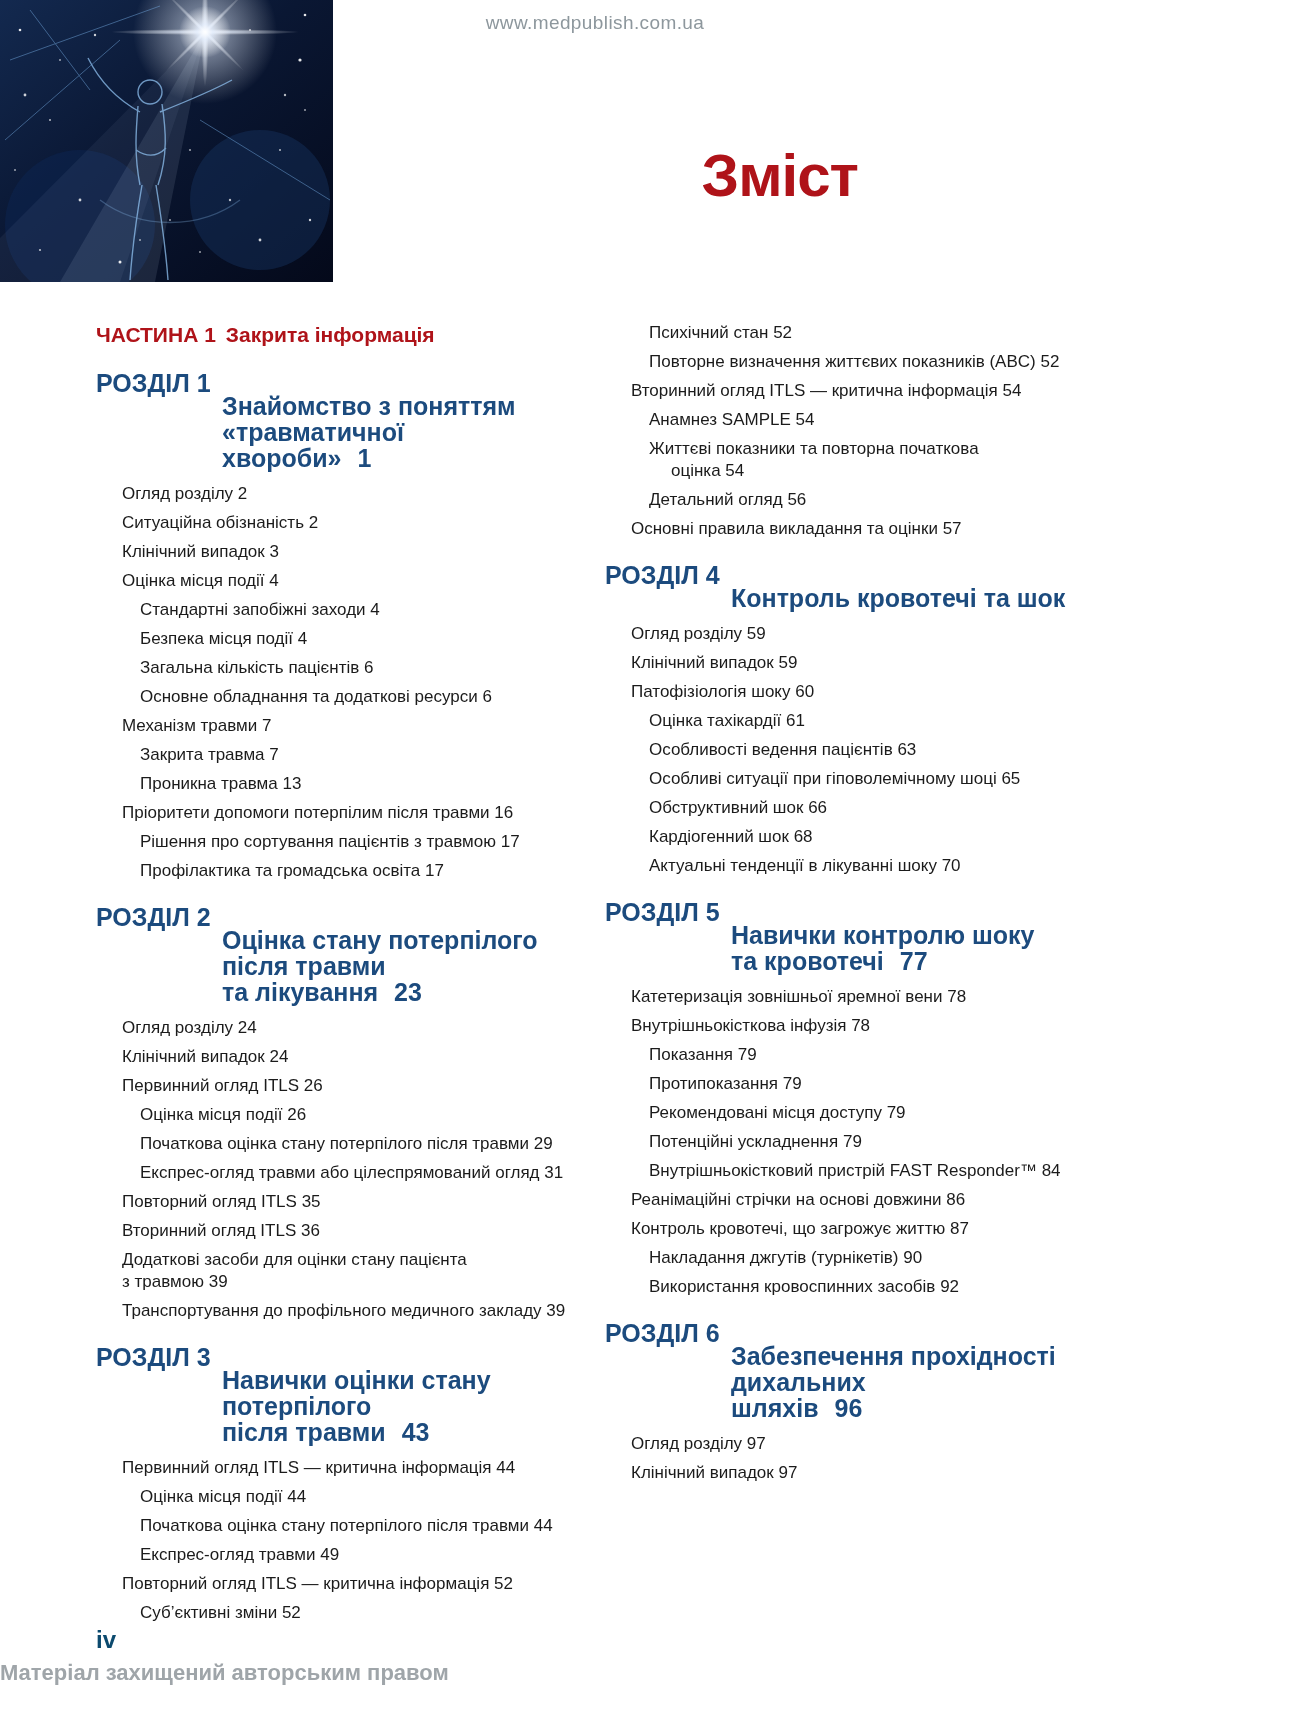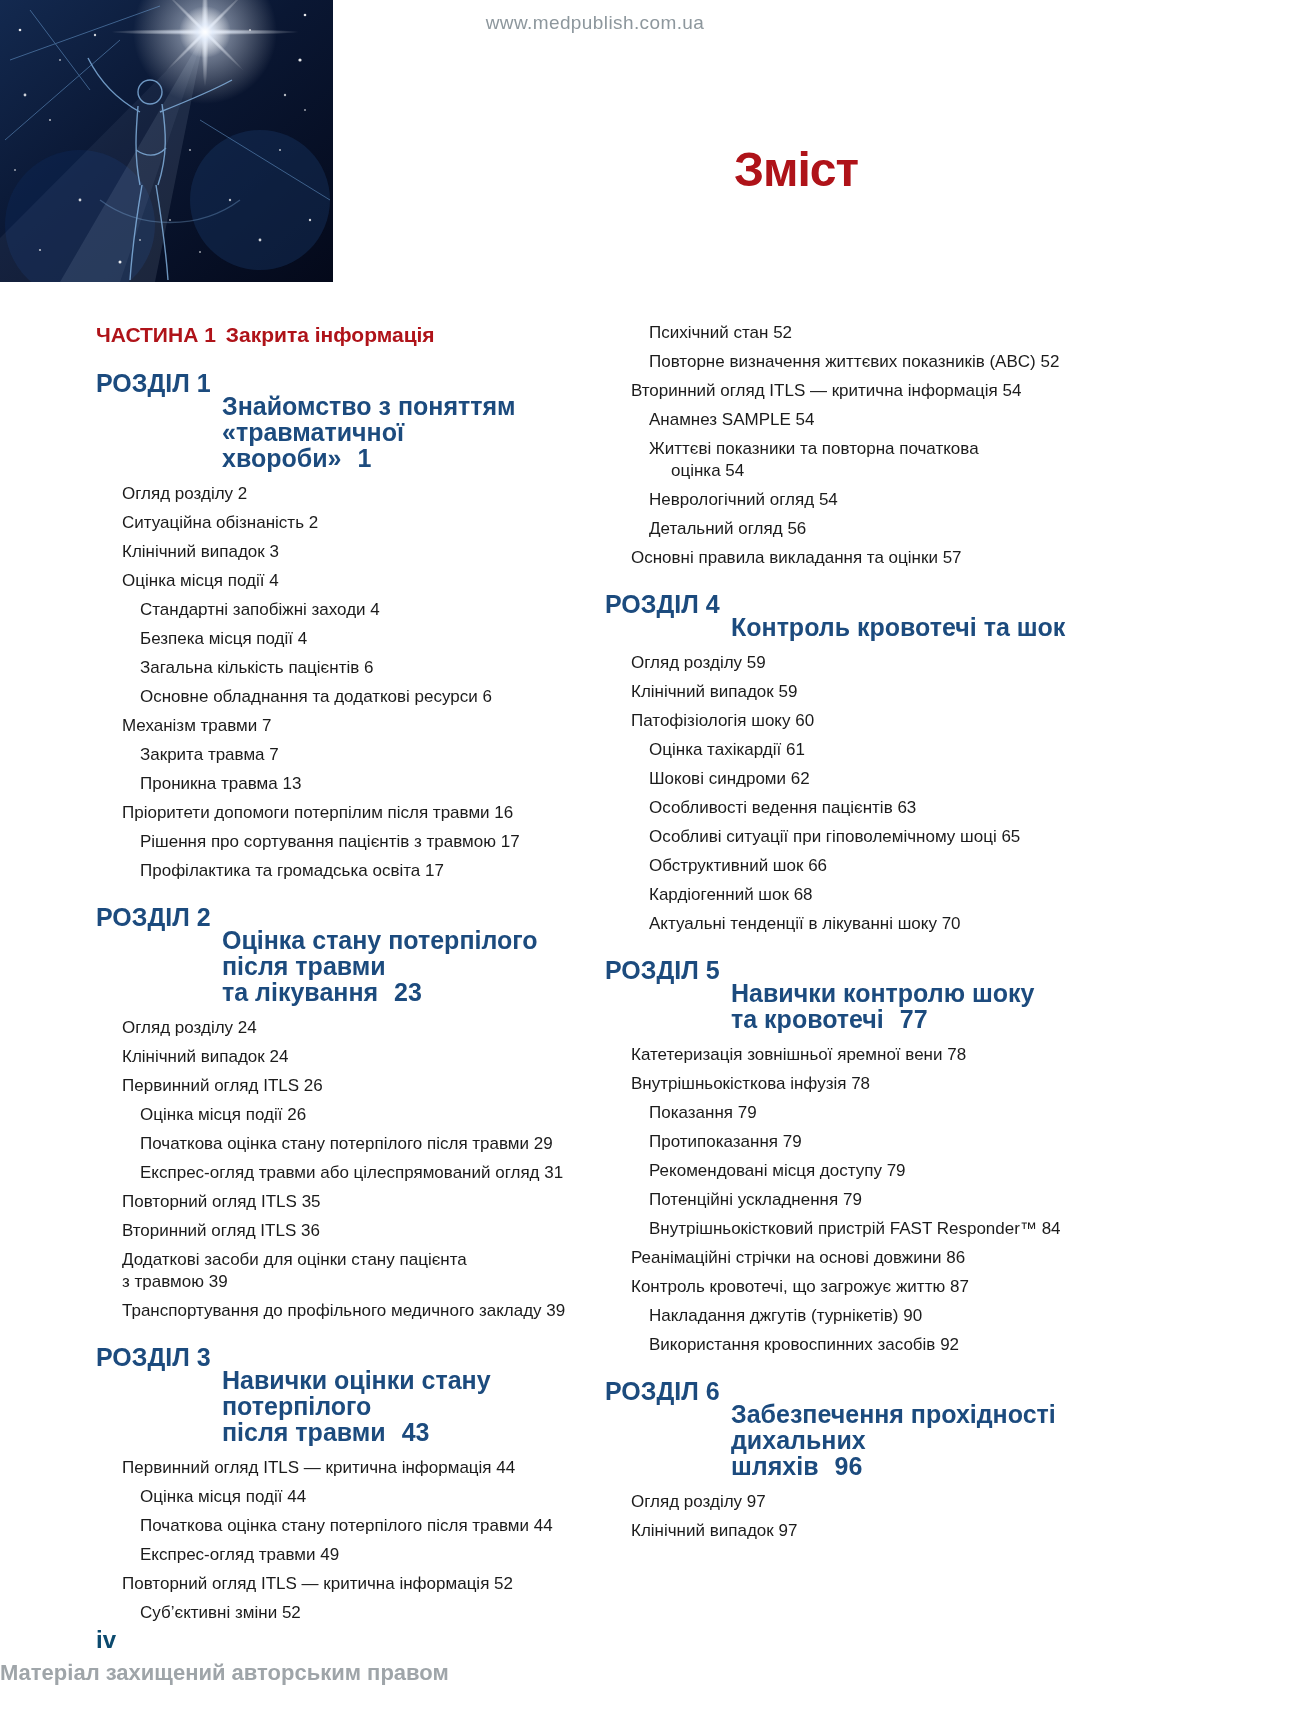--- a/index.html
+++ b/index.html
@@ -15,21 +15,21 @@
   .cover { position:absolute; left:0; top:0; width:333px; height:282px; }
   .cover svg { display:block; }
 
   
   .site-url {
     position:absolute; left:0; top:12px; width:1190px; text-align:center;
     font-size:19px; color:var(--muted,#8d979d); letter-spacing:.4px;
   }
   .contents-title {
     position:absolute; top:146px; right:212px;
-    font-size:48px; font-weight:bold; color:var(--red,#af1319); letter-spacing:-1px;
+    font-size:60px; font-weight:bold; color:var(--red,#af1319); letter-spacing:-1px;
     line-height:1;
   }
 
   
   .col { position:absolute; top:322px; }
   .col-left  { left:96px;  width:492px; }
   .col-right { left:605px; width:520px; }
 
   .part-heading {
     font-size:21px; font-weight:bold; color:var(--red,#af1319);
@@ -198,34 +198,32 @@
       <div class="toc-entry l2"><span class="entry-text">Експрес-огляд травми</span> <span class="entry-page">49</span></div>
       <div class="toc-entry l1"><span class="entry-text">Повторний огляд ITLS — критична інформація</span> <span class="entry-page">52</span></div>
       <div class="toc-entry l2"><span class="entry-text">Суб’єктивні зміни</span> <span class="entry-page">52</span></div>
     </div>
   <div class="col col-right" id="col-right">
       <div class="toc-entry l2"><span class="entry-text">Психічний стан</span> <span class="entry-page">52</span></div>
       <div class="toc-entry l2"><span class="entry-text">Повторне визначення життєвих показників (ABC)</span> <span class="entry-page">52</span></div>
       <div class="toc-entry l1"><span class="entry-text">Вторинний огляд ITLS — критична інформація</span> <span class="entry-page">54</span></div>
       <div class="toc-entry l2"><span class="entry-text">Анамнез SAMPLE</span> <span class="entry-page">54</span></div>
       <div class="toc-entry l2"><span class="entry-text">Життєві показники та повторна початкова</span><div class="entry-cont"><span class="entry-text">оцінка</span> <span class="entry-page">54</span></div></div>
-      <div class="toc-entry l2"><span class="entry-text">Неврологічний огляд</span> <span class="entry-page">54</span></div>
       <div class="toc-entry l2"><span class="entry-text">Детальний огляд</span> <span class="entry-page">56</span></div>
       <div class="toc-entry l1"><span class="entry-text">Основні правила викладання та оцінки</span> <span class="entry-page">57</span></div>
       <div class="toc-chapter">
         <span class="ch-label">РОЗДІЛ 4</span>
         <div class="ch-body">
           <div class="ch-line">Контроль кровотечі та шок<span class="ch-page">58</span></div>
         </div>
       </div>
       <div class="toc-entry l1"><span class="entry-text">Огляд розділу</span> <span class="entry-page">59</span></div>
       <div class="toc-entry l1"><span class="entry-text">Клінічний випадок</span> <span class="entry-page">59</span></div>
       <div class="toc-entry l1"><span class="entry-text">Патофізіологія шоку</span> <span class="entry-page">60</span></div>
       <div class="toc-entry l2"><span class="entry-text">Оцінка тахікардії</span> <span class="entry-page">61</span></div>
-      <div class="toc-entry l2"><span class="entry-text">Шокові синдроми</span> <span class="entry-page">62</span></div>
       <div class="toc-entry l2"><span class="entry-text">Особливості ведення пацієнтів</span> <span class="entry-page">63</span></div>
       <div class="toc-entry l2"><span class="entry-text">Особливі ситуації при гіповолемічному шоці</span> <span class="entry-page">65</span></div>
       <div class="toc-entry l2"><span class="entry-text">Обструктивний шок</span> <span class="entry-page">66</span></div>
       <div class="toc-entry l2"><span class="entry-text">Кардіогенний шок</span> <span class="entry-page">68</span></div>
       <div class="toc-entry l2"><span class="entry-text">Актуальні тенденції в лікуванні шоку</span> <span class="entry-page">70</span></div>
       <div class="toc-chapter">
         <span class="ch-label">РОЗДІЛ 5</span>
         <div class="ch-body">
           <div class="ch-line">Навички контролю шоку</div>
           <div class="ch-line">та кровотечі<span class="ch-page">77</span></div>

